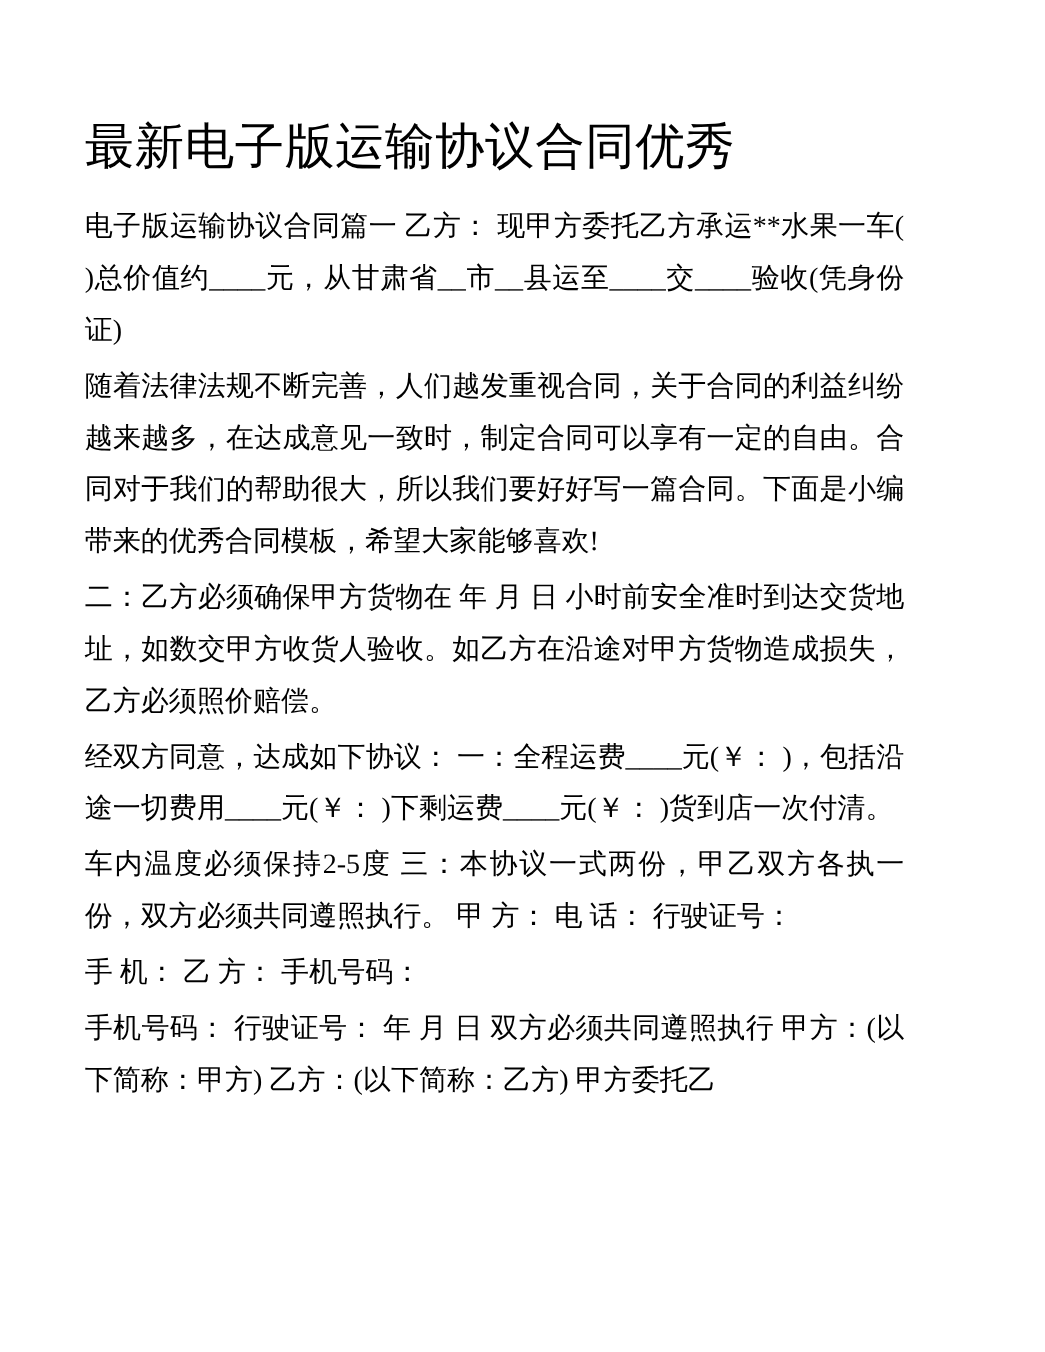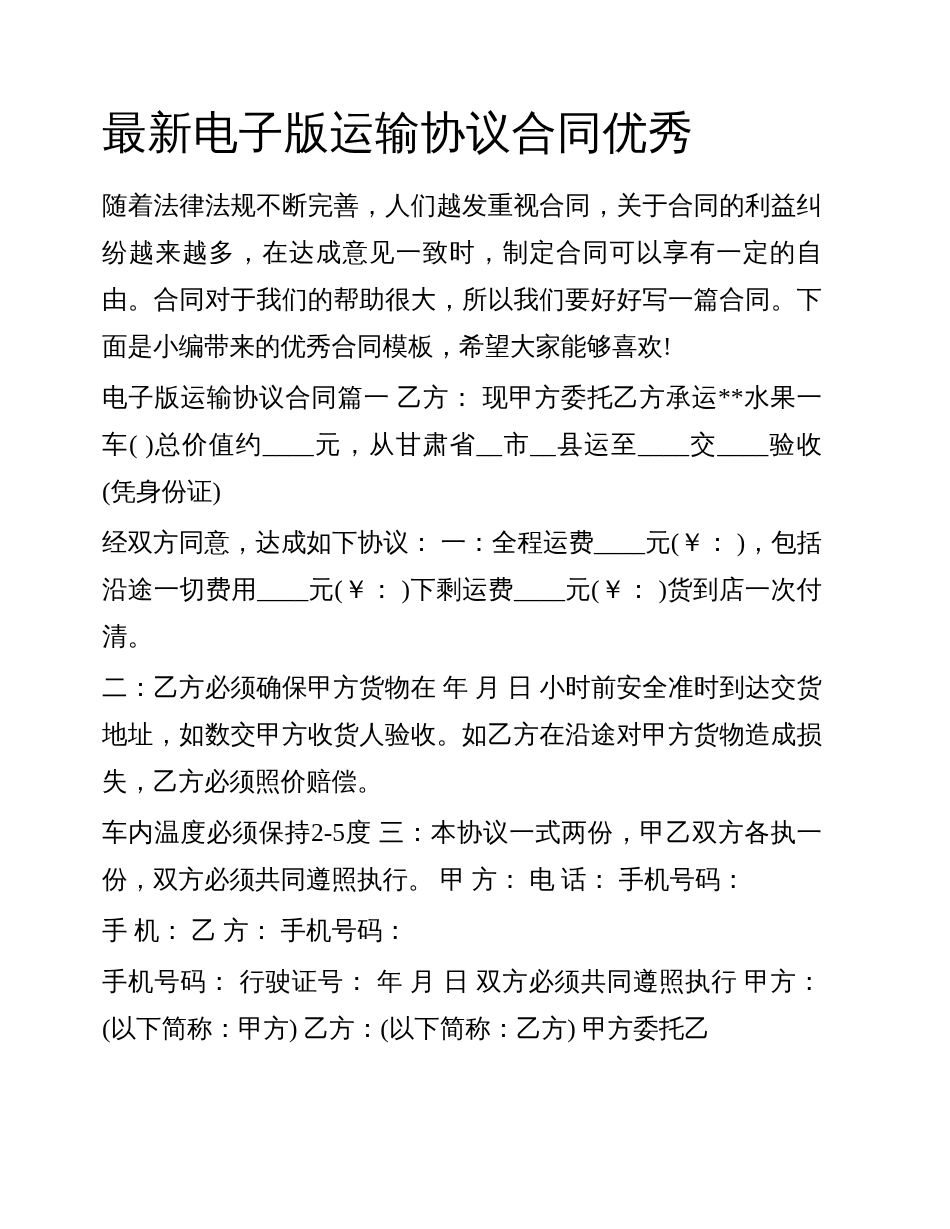--- a/index.html
+++ b/index.html
@@ -11,21 +11,21 @@
     width: 950px;
     height: 1229px;
     font-family: "Liberation Serif", "DejaVu Serif", serif;
     color: #000000;
     overflow: hidden;
   }
   .page {
     width: 950px;
     height: 1013px;
     box-sizing: border-box;
-    padding: 108px 128px 0 102px;
+    padding: 108px 128px 0 77px;
     background: #ffffff;
   }
   .doc-title {
     font-size: 45px;
     line-height: 1.15;
     font-weight: normal;
     margin: 0 0 22px 0;
     letter-spacing: 0.5px;
     white-space: nowrap;
   }
@@ -39,20 +39,20 @@
   }
   .para.tight {
     margin-bottom: 0;
   }
 </style>
 </head>
 <body>
 
 <div class="page">
   <h1 class="doc-title">最新电子版运输协议合同优秀</h1>
+  <p class="para">电子版运输协议合同篇一 乙方： 现甲方委托乙方承运**水果一车( )总价值约____元，从甘肃省__市__县运至____交____验收(凭身份证)</p>
   <p class="para">随着法律法规不断完善，人们越发重视合同，关于合同的利益纠纷越来越多，在达成意见一致时，制定合同可以享有一定的自由。合同对于我们的帮助很大，所以我们要好好写一篇合同。下面是小编带来的优秀合同模板，希望大家能够喜欢!</p>
-  <p class="para">电子版运输协议合同篇一 乙方： 现甲方委托乙方承运**水果一车( )总价值约____元，从甘肃省__市__县运至____交____验收(凭身份证)</p>
+  <p class="para">二：乙方必须确保甲方货物在 年 月 日 小时前安全准时到达交货地址，如数交甲方收货人验收。如乙方在沿途对甲方货物造成损失，乙方必须照价赔偿。</p>
   <p class="para">经双方同意，达成如下协议： 一：全程运费____元(￥： )，包括沿途一切费用____元(￥： )下剩运费____元(￥： )货到店一次付清。</p>
-  <p class="para">二：乙方必须确保甲方货物在 年 月 日 小时前安全准时到达交货地址，如数交甲方收货人验收。如乙方在沿途对甲方货物造成损失，乙方必须照价赔偿。</p>
-  <p class="para">车内温度必须保持2-5度 三：本协议一式两份，甲乙双方各执一份，双方必须共同遵照执行。 甲 方： 电 话： 手机号码：</p>
+  <p class="para">车内温度必须保持2-5度 三：本协议一式两份，甲乙双方各执一份，双方必须共同遵照执行。 甲 方： 电 话： 行驶证号：</p>
   <p class="para">手 机： 乙 方： 手机号码：</p>
   <p class="para tight">手机号码： 行驶证号： 年 月 日 双方必须共同遵照执行 甲方：(以下简称：甲方) 乙方：(以下简称：乙方) 甲方委托乙</p>
 </div>
 
 </body></html>

